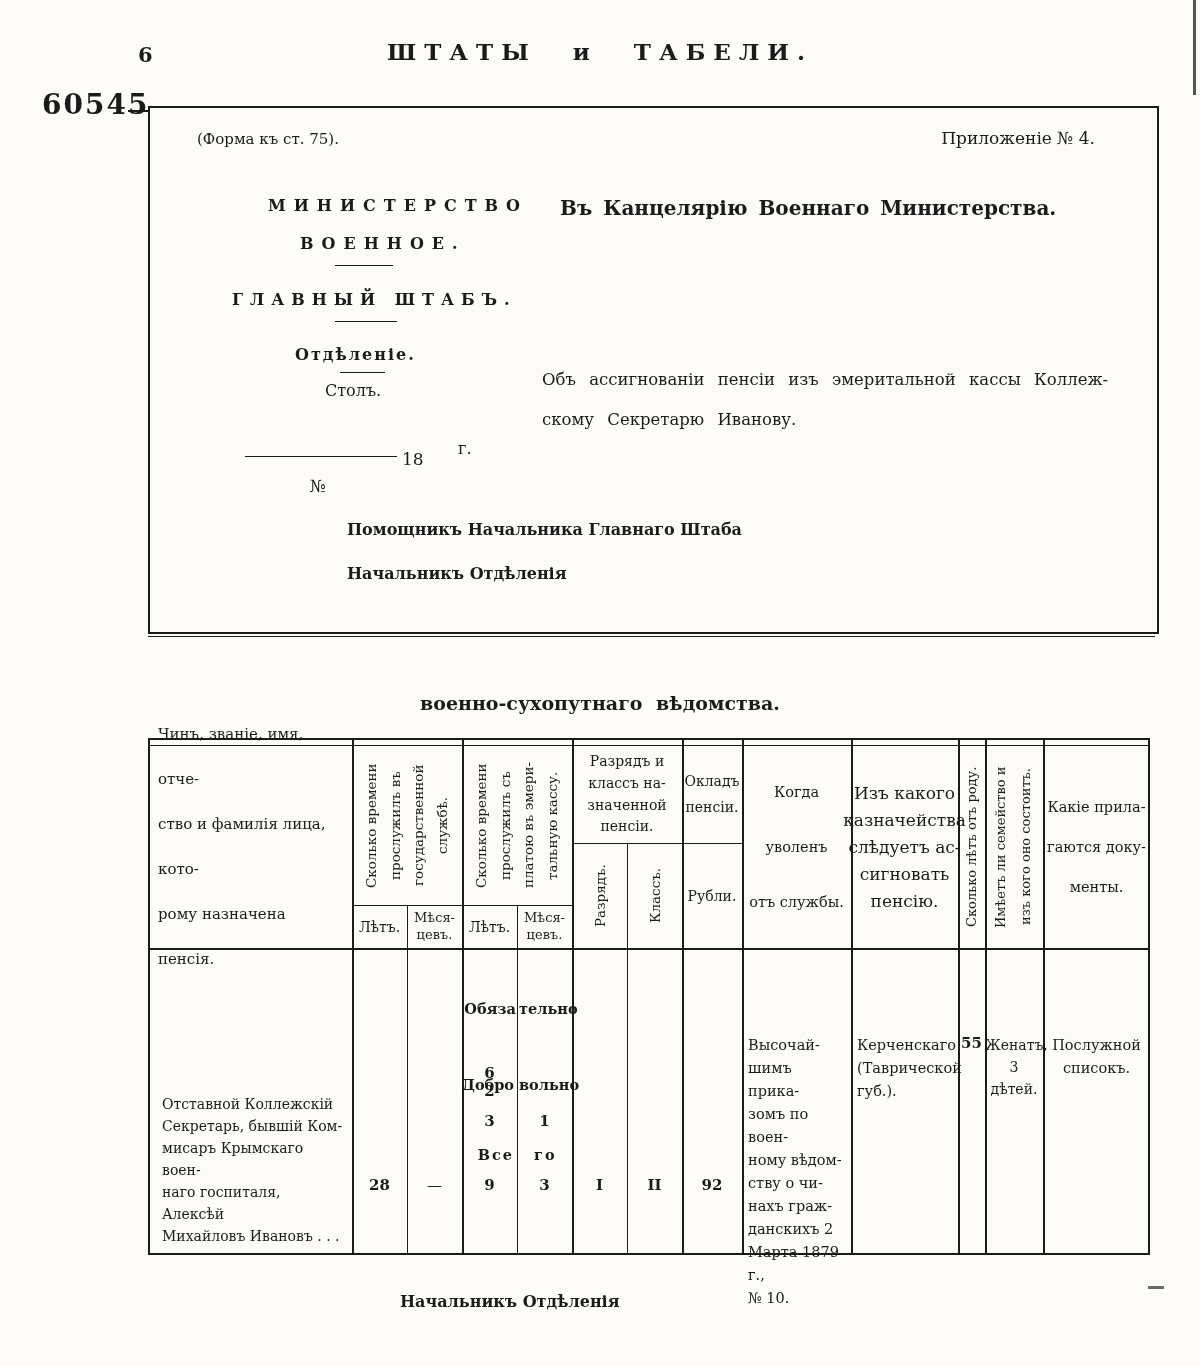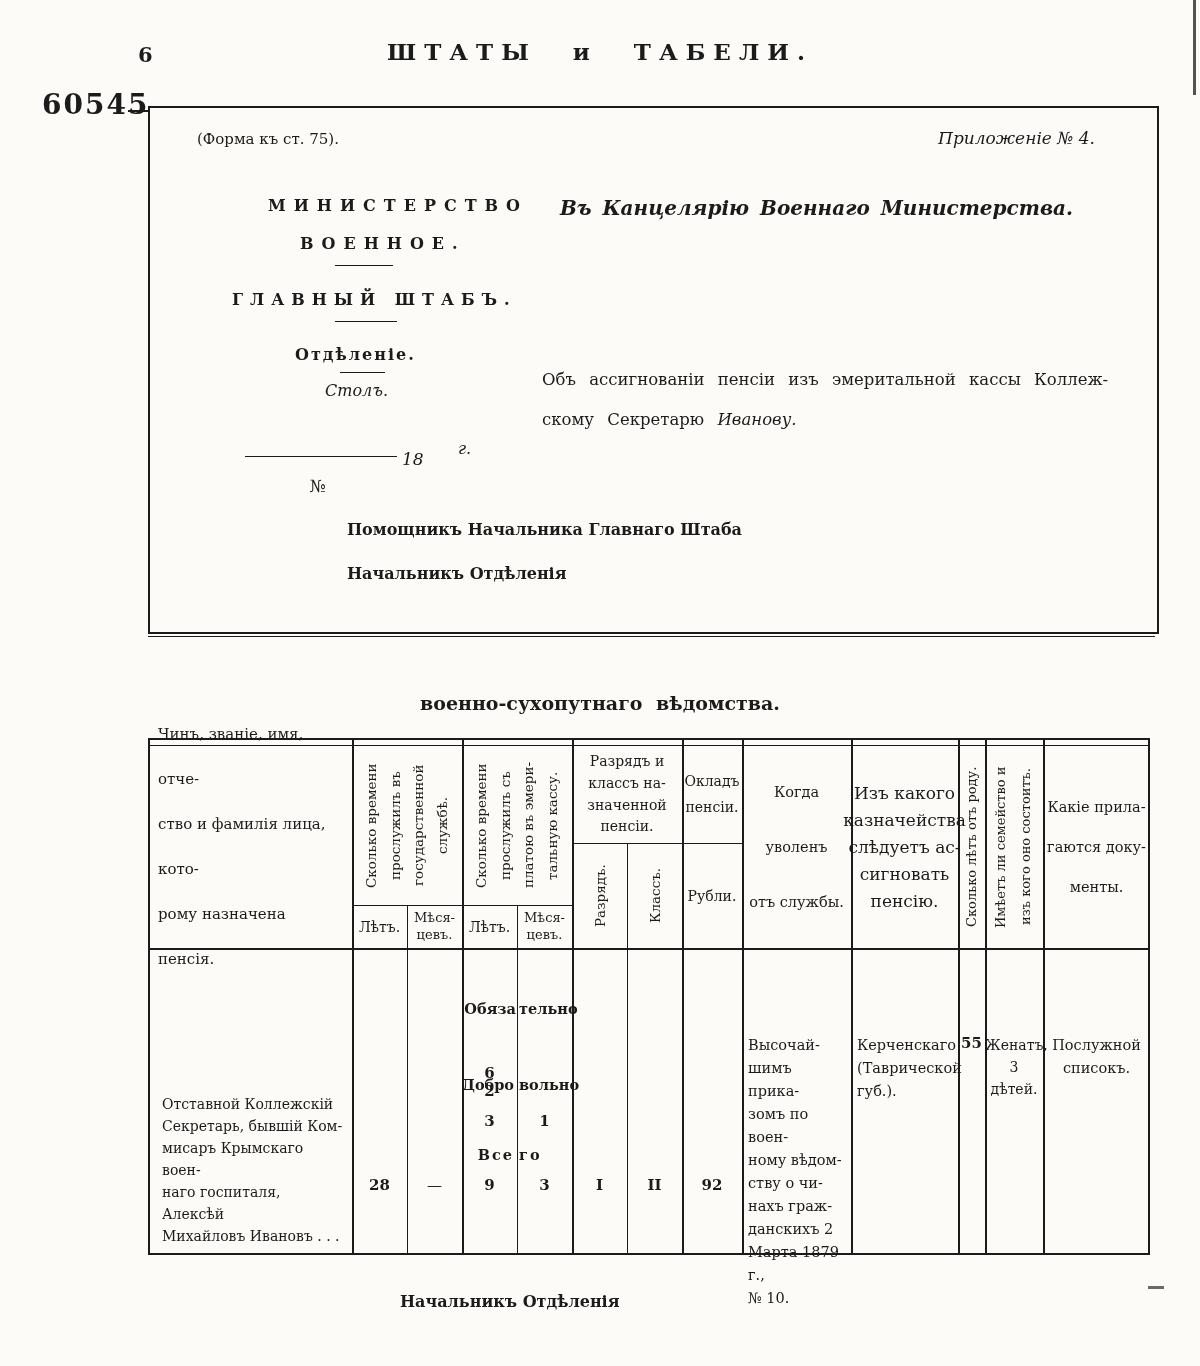--- a/index.html
+++ b/index.html
@@ -1,20 +1,20 @@
 <!DOCTYPE html>
 <html><head>
 <meta charset="utf-8">
 <style>
   html,body{margin:0;padding:0;background:#e8e6e0;}
   .page{position:relative;width:1200px;height:1366px;background:#fcfbf7;color:#1b1b1b;
         font-family:"DejaVu Serif", serif;overflow:hidden;}
   .abs{position:absolute;}
   .b{font-weight:700;}
-  .i{font-style:italic;}
+  .i{}
   .pre{white-space:pre-line;}
   .ctr{text-align:center;}
   .hl,.vl{position:absolute;background:#1b1b1b;}
   .rule{position:absolute;background:#1b1b1b;height:1px;}
   .cell{position:absolute;display:flex;align-items:center;justify-content:center;text-align:center;}
   .rot{writing-mode:vertical-rl;transform:rotate(180deg);text-align:center;height:100%;}
   .box{border:2px solid #1b1b1b;}
   .half{width:55px;display:inline-block;}
 </style>
 </head>
@@ -164,21 +164,21 @@
     <div class="abs b" style="left:314px;top:300px;width:88px;font-size:15px;margin-top:26px;">
       <span class="half ctr">6</span><span class="half ctr">2</span>
     </div>
     <div class="abs b" style="left:314px;top:338px;width:110px;font-size:14.5px;">
       <span class="half" style="text-align:left;padding-right:1px;box-sizing:border-box;">Добро</span><span class="half" style="text-align:left;padding-left:2px;box-sizing:border-box;">вольно</span>
     </div>
     <div class="abs b" style="left:314px;top:374px;width:110px;font-size:15px;">
       <span class="half ctr">3</span><span class="half ctr">1</span>
     </div>
     <div class="abs b" style="left:314px;top:408px;width:110px;font-size:14.5px;letter-spacing:2px;">
-      <span class="half" style="text-align:right;padding-right:3px;box-sizing:border-box;">Все</span><span class="half" style="text-align:left;padding-left:2px;box-sizing:border-box;">го</span>
+      <span class="half" style="text-align:right;padding-right:3px;box-sizing:border-box;">Все</span><span class="half" style="text-align:left;padding-left:17px;box-sizing:border-box;">го</span>
     </div>
     <div class="abs b" style="left:314px;top:438px;width:110px;font-size:15px;">
       <span class="half ctr">9</span><span class="half ctr">3</span>
     </div>
 
     <div class="abs b ctr" style="left:424px;top:438px;width:55px;font-size:15px;">I</div>
     <div class="abs b ctr" style="left:479px;top:438px;width:55px;font-size:15px;">II</div>
     <div class="abs b ctr" style="left:534px;top:438px;width:60px;font-size:15px;">92</div>
 
     <div class="abs pre" style="left:596px;top:296px;width:105px;font-size:14.5px;line-height:23px;padding:0 4px;box-sizing:border-box;text-align:left;">Высочай-

